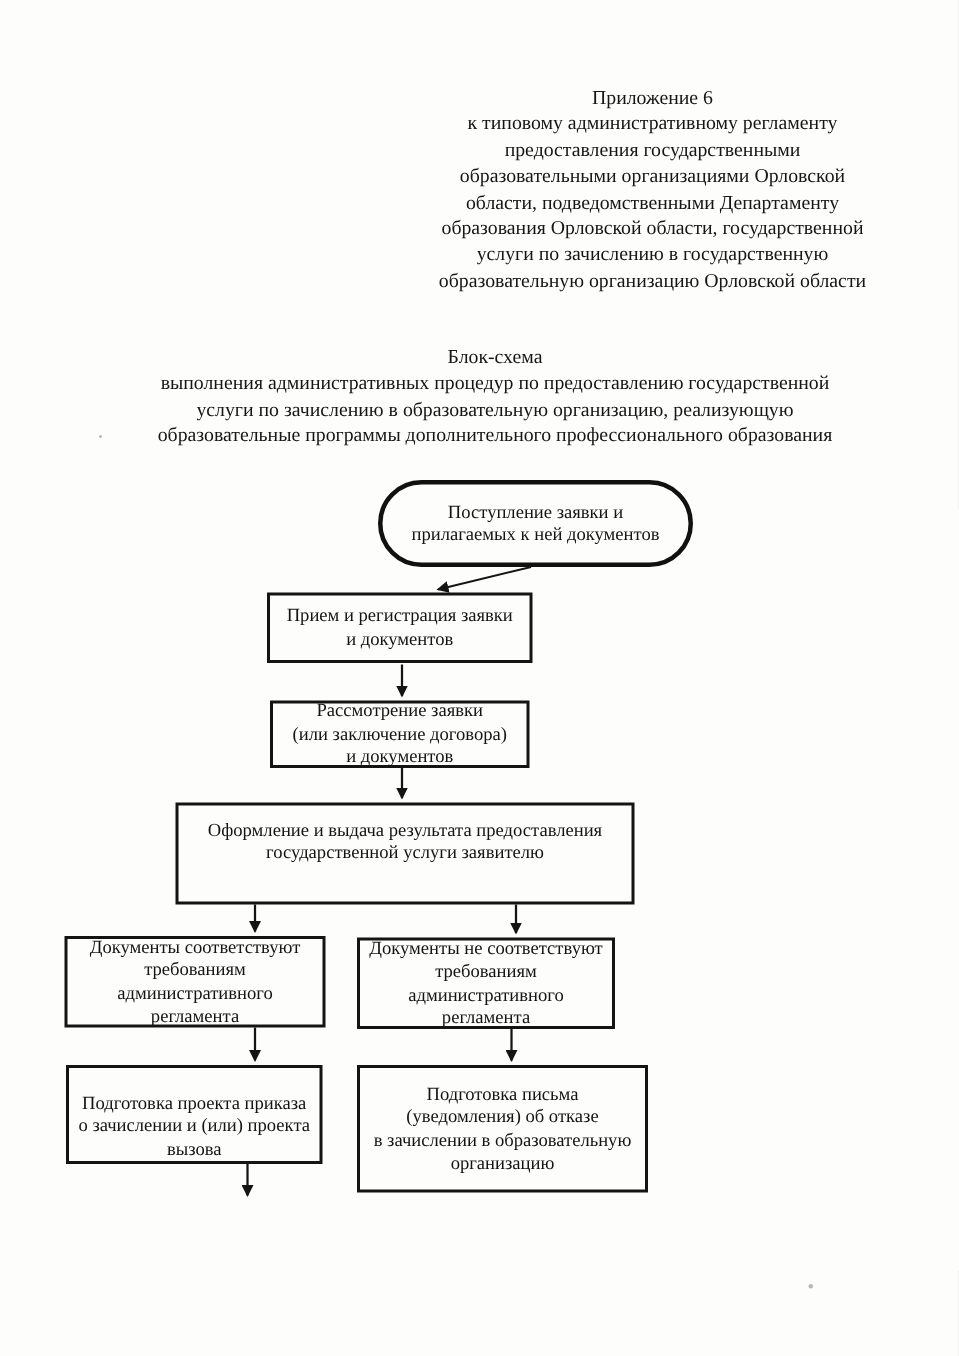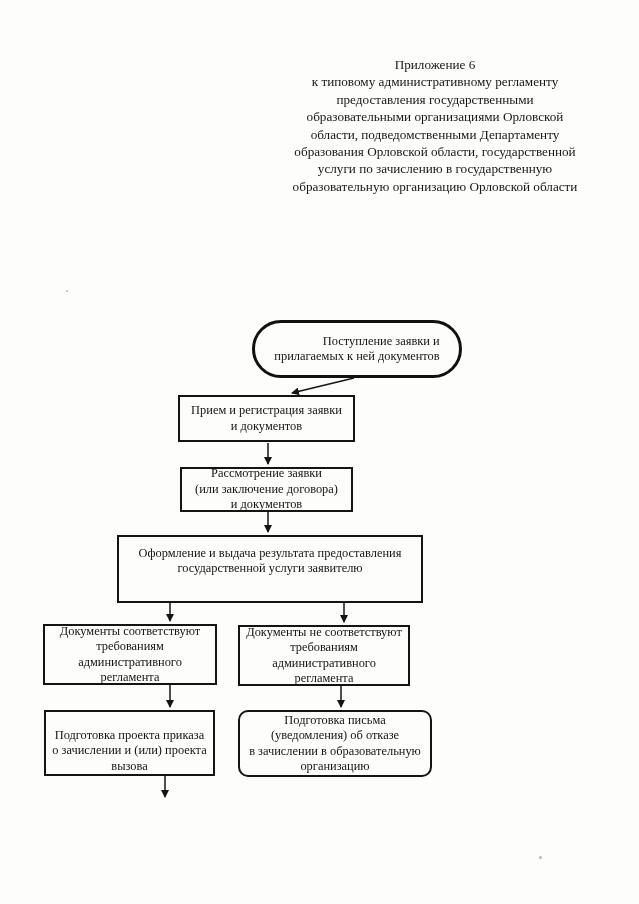--- a/index.html
+++ b/index.html
@@ -51,21 +51,20 @@
     color: #141414;
   }
   .rect {
     border: 2.4px solid #141414;
     background: #fdfdfc;
   }
   .terminator {
     border: 3px solid #111111;
     border-radius: 999px;
     background: #fdfdfc;
-    text-align: right;
   }
   .connectors {
     position: absolute;
     left: 0;
     top: 0;
     width: 639px;
     height: 904px;
     pointer-events: none;
   }
   .speck {
@@ -81,20 +80,24 @@
 
   <div class="header-block pre">Приложение 6
 к типовому административному регламенту
 предоставления государственными
 образовательными организациями Орловской
 области, подведомственными Департаменту
 образования Орловской области, государственной
 услуги по зачислению в государственную
 образовательную организацию Орловской области</div>
 
+  <div class="title-block pre">Блок-схема
+выполнения административных процедур по предоставлению государственной
+услуги по зачислению в образовательную организацию, реализующую
+образовательные программы дополнительного профессионального образования</div>
 
   <div class="node terminator pre" style="left:252px; top:320px; width:210px; height:58px;">
     <span class="pre">Поступление заявки и
 прилагаемых к ней документов</span>
   </div>
 
   <div class="node rect pre" style="left:178px; top:395px; width:177px; height:47px;">
     <span class="pre">Прием и регистрация заявки
 и документов</span>
   </div>
@@ -121,21 +124,21 @@
 требованиям административного
 регламента</span>
   </div>
 
   <div class="node rect pre" style="left:44px; top:710px; width:171px; height:66px; align-items:flex-end; padding-top:7px;">
     <span class="pre">Подготовка проекта приказа
 о зачислении и (или) проекта
 вызова</span>
   </div>
 
-  <div class="node rect pre" style="left:238px; top:710px; width:194px; height:67px;border-radius:10px;">
+  <div class="node rect pre" style="left:238px; top:710px; width:194px; height:85px;">
     <span class="pre">Подготовка письма
 (уведомления) об отказе
 в зачислении в образовательную
 организацию</span>
   </div>
 
 
   <svg class="connectors" viewBox="0 0 639 904">
     <defs>
       <marker id="ah" markerWidth="9" markerHeight="8" refX="7" refY="4" orient="auto" markerUnits="userSpaceOnUse">

